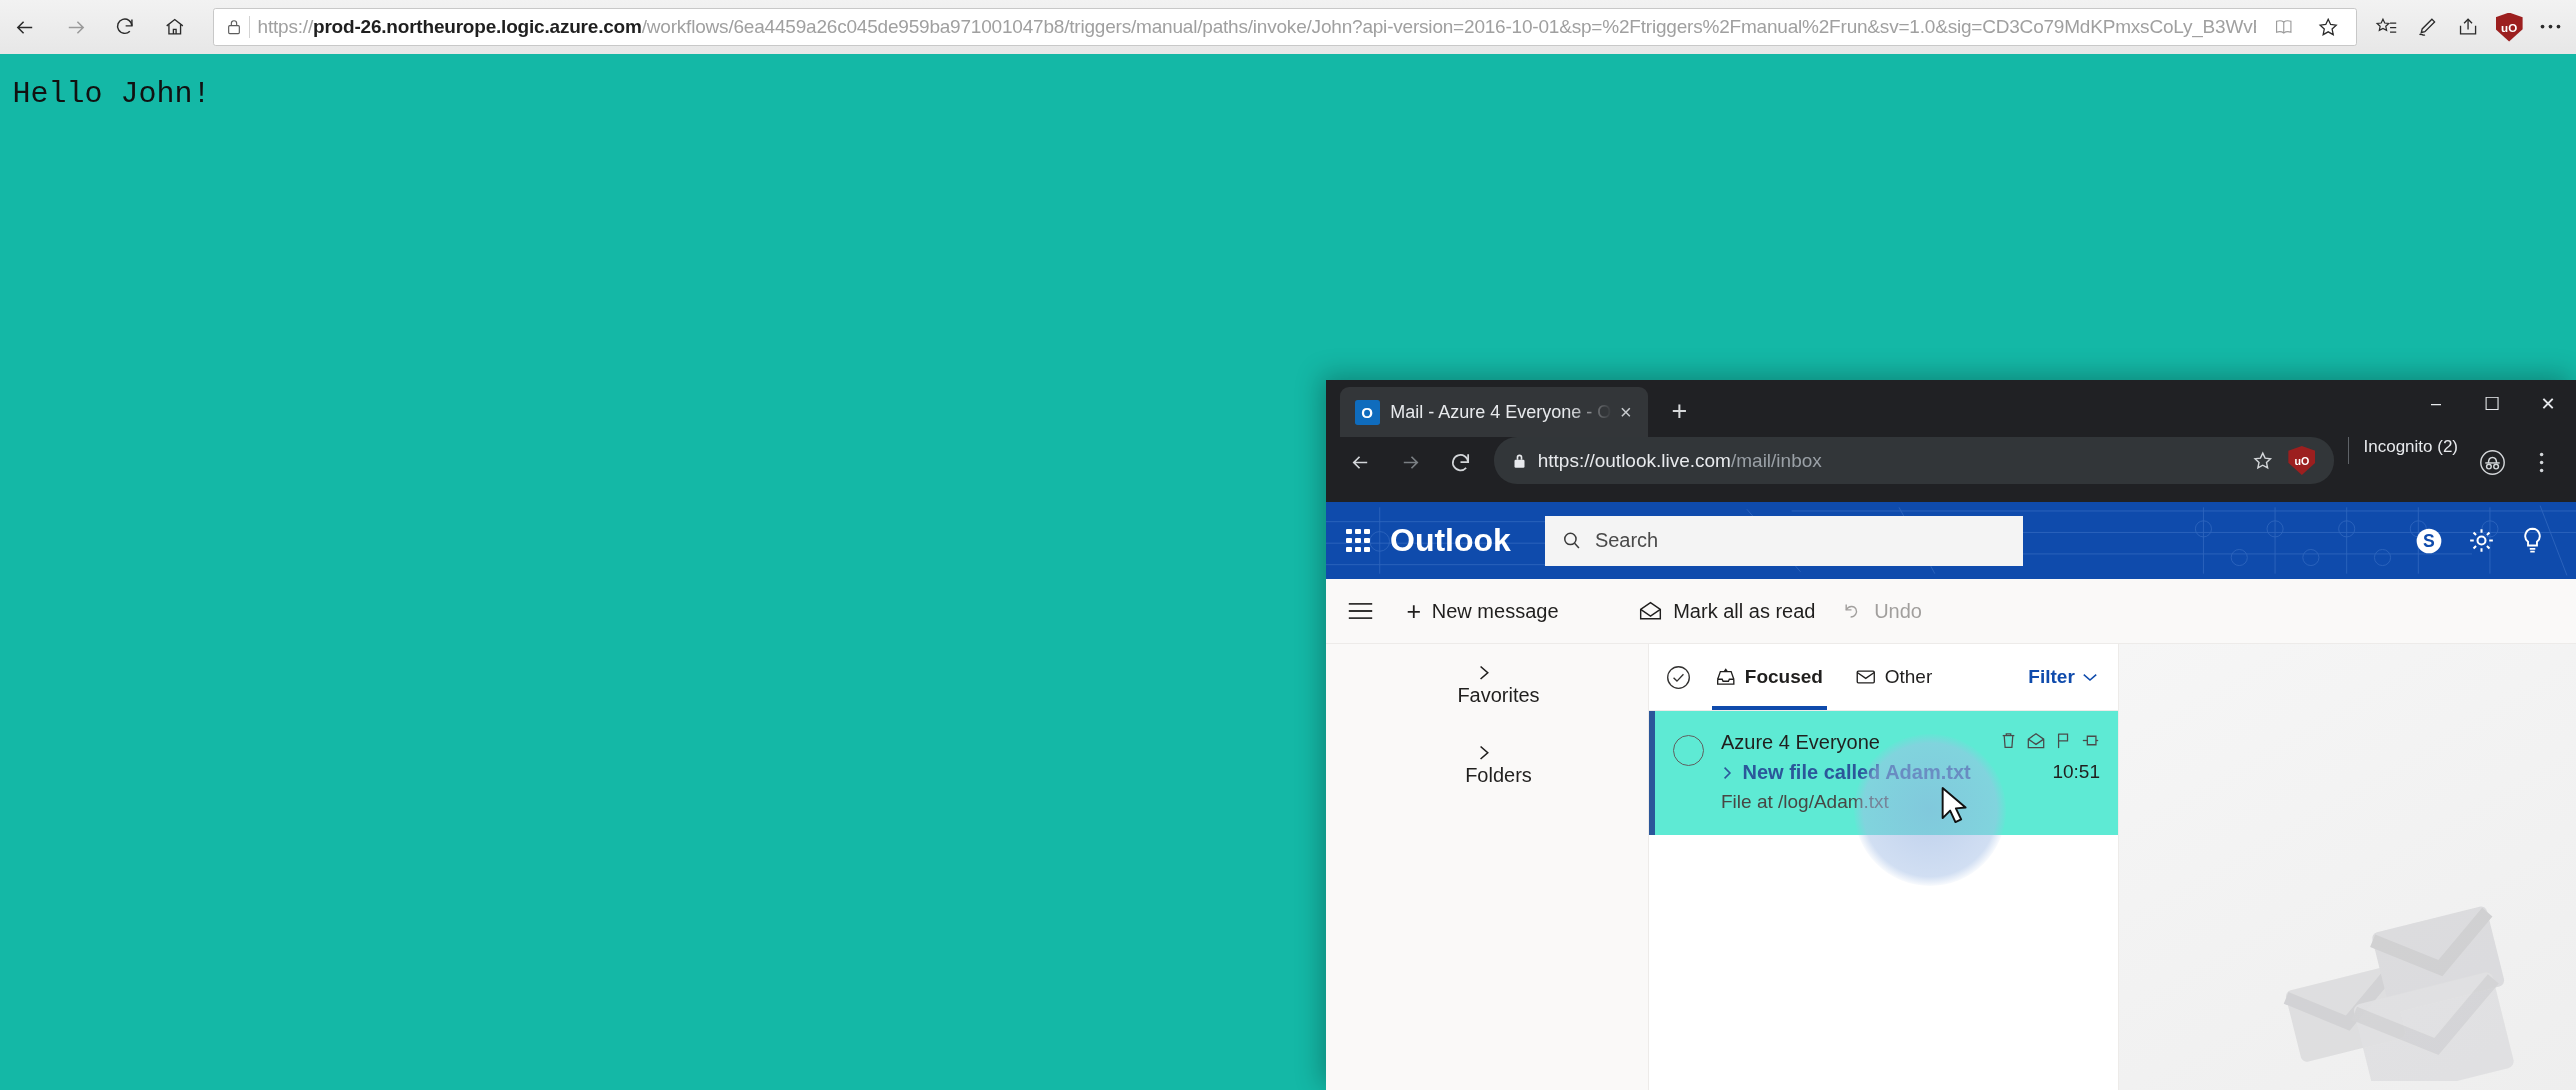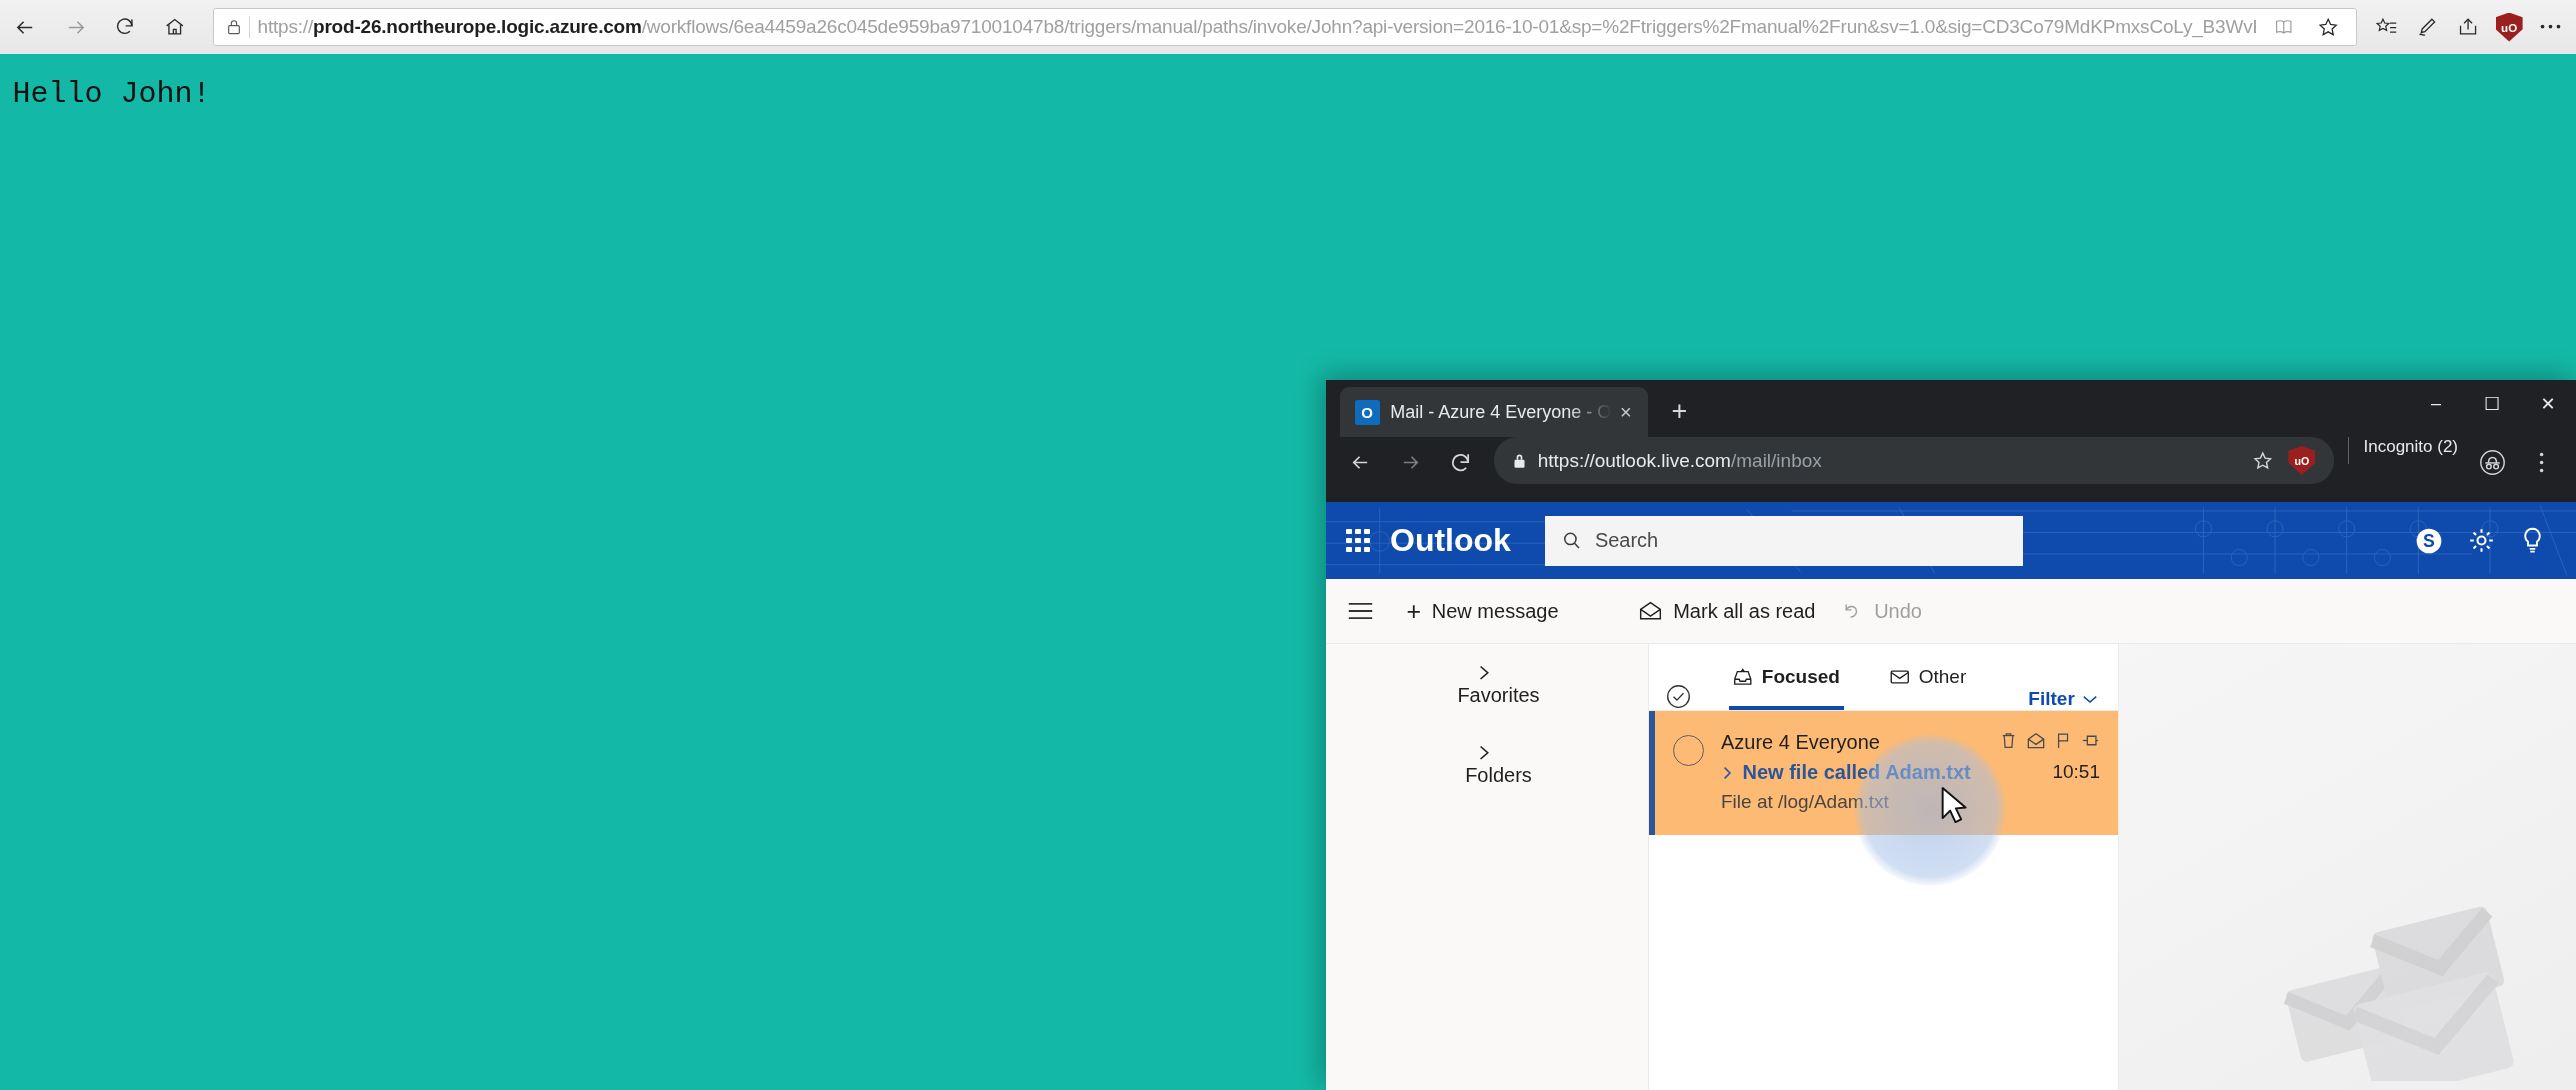--- a/index.html
+++ b/index.html
@@ -250,46 +250,45 @@
   .ol-nav-chev { width: 43px; color:#201f1e; display:flex; align-items:center;}
   .ol-list {
     width: 471px;
     background: #ffffff;
     border-left: 0.9px solid #edebe9;
     border-right: 0.9px solid #edebe9;
     box-sizing: border-box;
   }
   .ol-list-head {
     height: 66px;
-    display:flex; align-items:flex-end;
+    display:flex; align-items:center;
     padding: 0 20px 0 16px;
     position: relative;
     border-bottom: 0.9px solid #edebe9;
-    gap: 17px;
   }
   .ol-selcircle { margin-right: 14.3px; display:flex; align-items:center; color:#323130;}
   .ol-pivot {
     display:flex; align-items:center; gap: 8px;
     font-size: 19px; color:#201f1e;
     height: 100%;
     padding: 0 9px;
     position: relative;
   }
   .ol-pivot.active { font-weight: 600; }
   .ol-pivot.active:after {
     content:""; position:absolute; left:5.4px; right:5.4px; bottom: 0; height: 4.5px;
     background: #0f4bac;
   }
   .ol-filter {
     margin-left: auto; color:#0f4bac; font-size: 19px; font-weight: 600;
     display:flex; align-items:center; gap: 7.2px;
   }
   .ol-msg {
     position: relative;
-    background: #fdba74;
+    background: #5eead4;
     border-left: 6.3px solid #2b579a;
     padding: 20px 18px 21.5px 0;
     display: flex;
     box-sizing: border-box;
   }
   .ol-msg-check { width: 66px; display:flex; justify-content:center; padding-top: 3.6px;}
   .ol-unread-circle {
     width: 29px; height: 29px; border: 1.8px solid #5f5f5f; border-radius: 50%;
   }
   .ol-msg-body { flex: 1; min-width: 0; }

